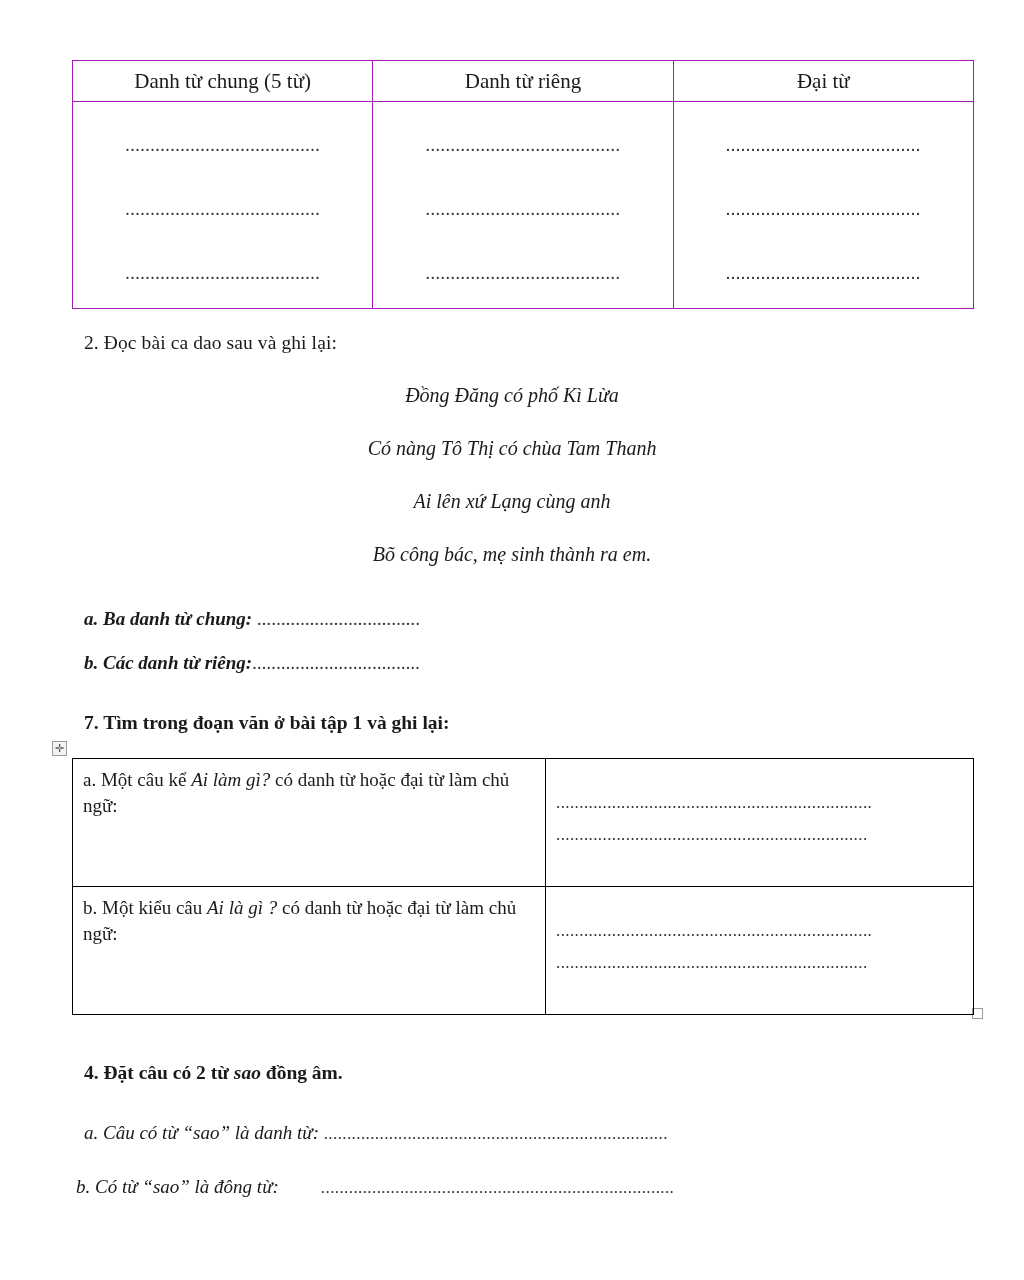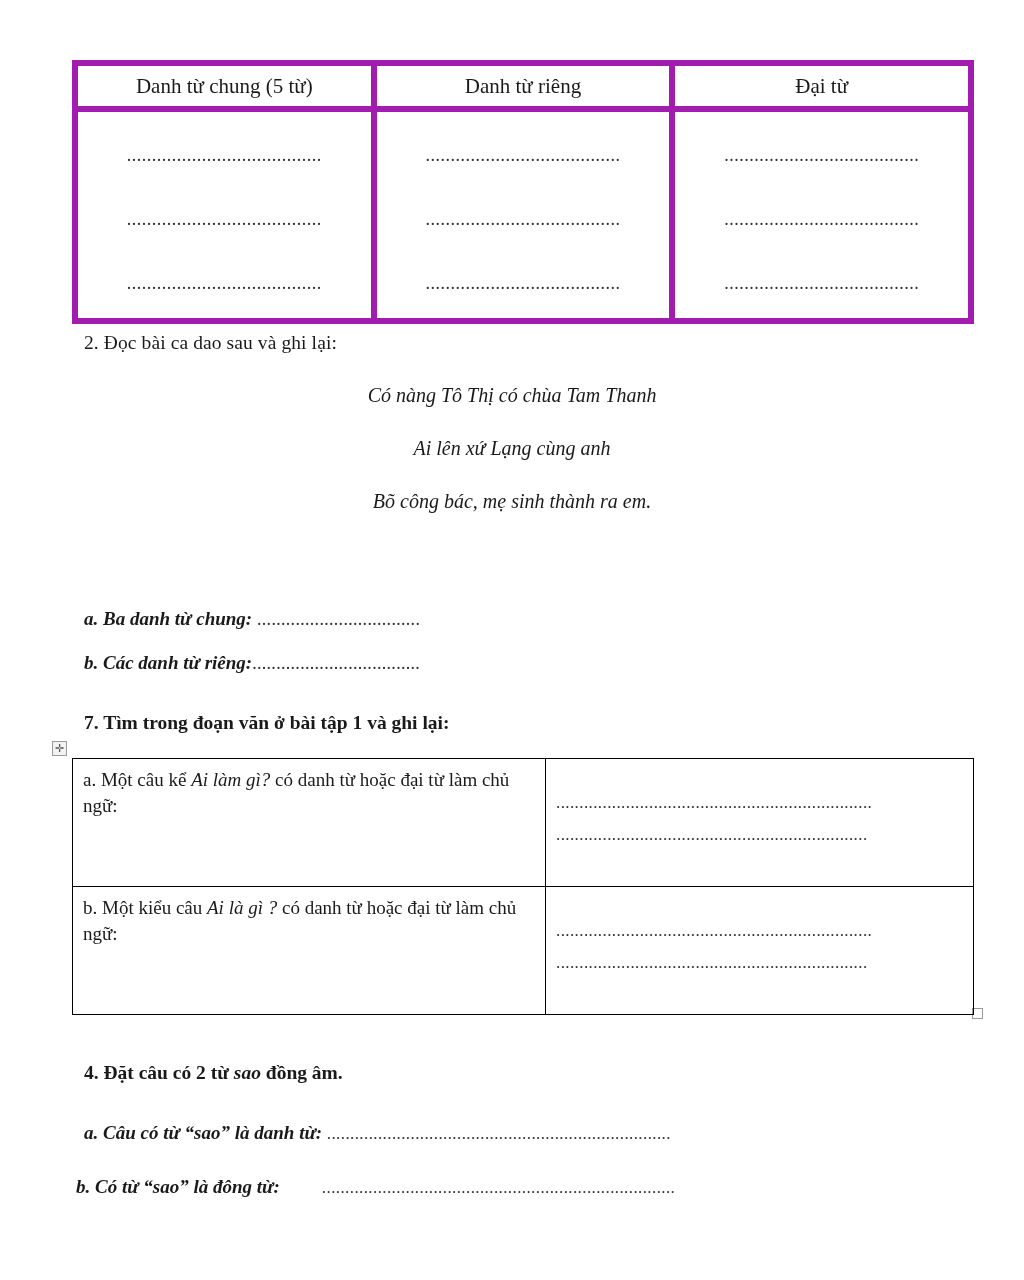--- a/index.html
+++ b/index.html
@@ -26,21 +26,21 @@
   
   .table-top {
     position: absolute;
     left: 72px;
     top: 60px;
     width: 902px;
     border-collapse: collapse;
     table-layout: fixed;
   }
   .table-top th, .table-top td {
-    border: 6px solid #a21caf;
+    border: 1px solid #a21caf;
     padding: 0;
   }
   .table-top th {
     font-weight: normal;
     font-size: 21px;
     text-align: center;
     height: 40px;
     font-family: "Liberation Serif", serif;
   }
   .table-top td {
@@ -189,21 +189,21 @@
     left: 84px;
     top: 1122px;
     font-size: 19px;
   }
   .q4b {
     position: absolute;
     left: 76px;
     top: 1176px;
     font-size: 19px;
   }
-  .q4a b, .q4b b { font-weight: bold; font-style: italic; margin-top: 44px; }
+  .q4a b, .q4b b { font-weight: normal; font-style: italic; margin-top: 44px; }
   .q4a .blanks, .q4b .blanks {
     font-style: normal;
     font-weight: normal;
     font-size: 17px;
     color: #333;
     letter-spacing: 0.4px;
   }
   .spacer-wide { display: inline-block; width: 42px; }
 </style>
 </head>
@@ -236,20 +236,21 @@
           <span class="dotline dot-row-2">.......................................</span>
           <span class="dotline dot-row-3">.......................................</span>
         </td>
       </tr>
     </tbody>
   </table>
 
   <div class="q2-title">2. Đọc bài ca dao sau và ghi lại:</div>
 
   <div class="poem">
+    <div class="line">Đồng Đăng có phố Kì Lừa</div>
     <div class="line">Có nàng Tô Thị có chùa Tam Thanh</div>
     <div class="line">Ai lên xứ Lạng cùng anh</div>
     <div class="line">Bõ công bác, mẹ sinh thành ra em.</div>
   </div>
 
   <div class="q2a">
     <b>a. Ba danh từ chung:</b><span class="blanks"> ..................................</span>
   </div>
 
   <div class="q2b">

